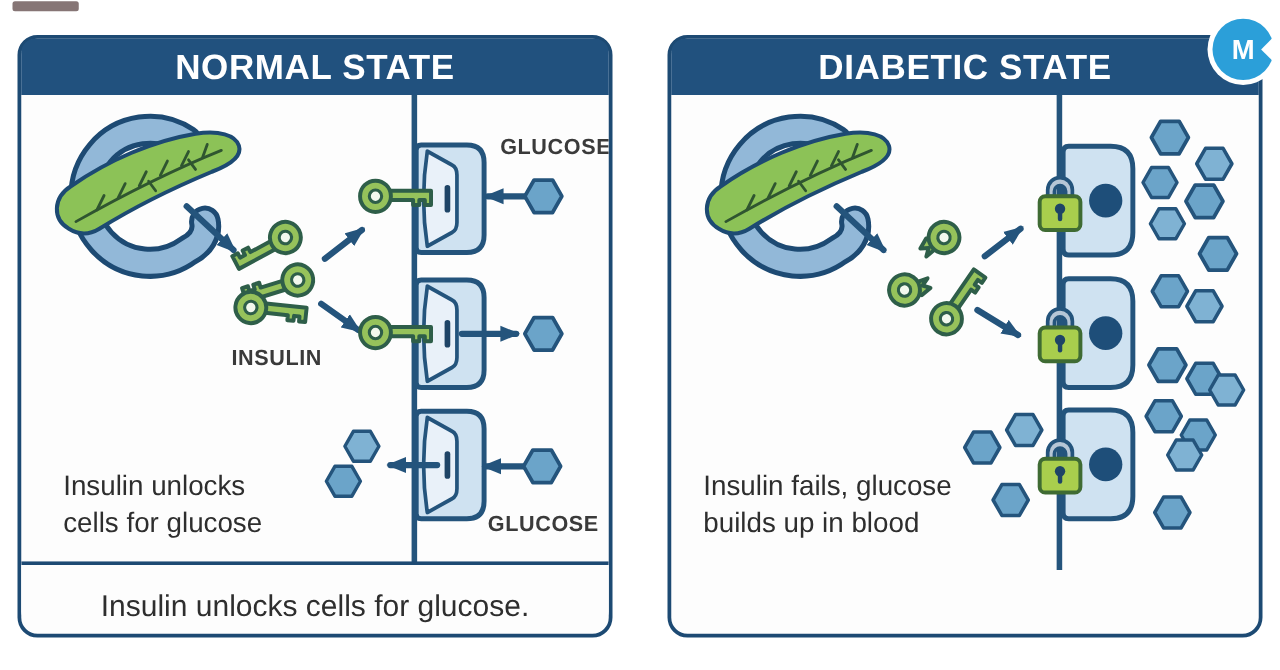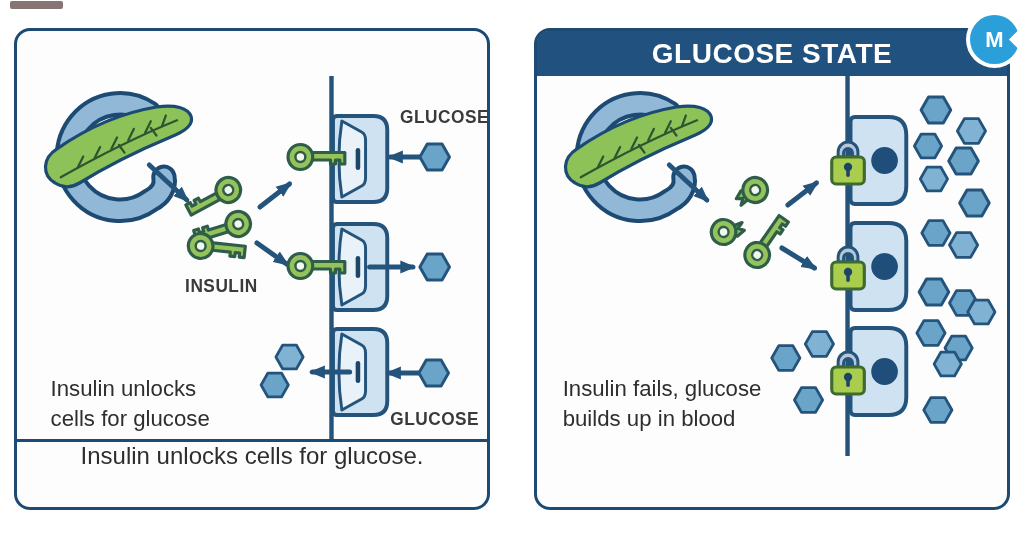--- a/index.html
+++ b/index.html
@@ -8,23 +8,23 @@
   .page{position:absolute;inset:0;}
   .artifact{position:absolute;left:10px;top:1px;width:53px;height:8px;background:#5e4747;opacity:.75;border-radius:2px;}
   .panel{position:absolute;top:28px;width:476px;height:482px;box-sizing:border-box;
          border:3.5px solid #1d4a73;border-radius:16px;background:#fdfdfd;}
   .panel.left{left:14px;} .panel.right{left:534px;}
   .panel header{position:absolute;top:0;left:0;right:0;height:45px;background:#21517e;
                 border-radius:11px 11px 0 0;display:flex;align-items:center;justify-content:center;}
   .panel header h1{margin:0;color:#ffffff;font-size:28px;font-weight:bold;letter-spacing:.5px;}
   .canvas{position:absolute;left:0;right:0;top:45px;bottom:51px;overflow:hidden;}
   .canvas svg{position:absolute;left:0;top:0;width:100%;height:100%;}
-  .panel footer{position:absolute;left:0;right:0;bottom:17px;height:51px;box-sizing:border-box;
+  .panel footer{position:absolute;left:0;right:0;bottom:7px;height:51px;box-sizing:border-box;
                 border-top:3.5px solid #1d4a73;border-radius:0 0 11px 11px;background:#fdfdfd;
-                display:flex;align-items:flex-start;justify-content:center;}
+                display:flex;align-items:flex-end;justify-content:center;}
   .panel footer span{font-size:24px;color:#2e2e2e;}
   
   .membrane{stroke:#24547c;stroke-width:4.5;}
   .arrow{stroke:#24547c;stroke-width:5;fill:none;marker-end:url(#ah);stroke-linecap:round;}
   .hex{fill:#6ba4c9;stroke:#24547c;stroke-width:3;stroke-linejoin:round;}
   .hex.lite{fill:#7fb2d3;}
   .key-metal{fill:#96c25b;stroke:#2e5e49;stroke-width:3.2;stroke-linejoin:round;}
   .key-hole{fill:#f3f8ee;stroke:#2e5e49;stroke-width:2.5;}
   .cell-body{fill:#cfe2f1;stroke:#24547c;stroke-width:4;stroke-linejoin:round;}
   .cell-door{fill:#e9f1f9;stroke:#24547c;stroke-width:3;stroke-linejoin:round;}
@@ -91,20 +91,23 @@
       <path class="duct" d="M52,84 L58,72 M70,74 L76,62 M88,64 L94,52 M106,55 L112,43 M124,47 L130,35 M142,40 L146,29 M96,60 L102,68 M130,42 L136,50"></path>
     </g>
   </defs>
 </svg>
 
 <div class="page">
 
   <div class="artifact"></div>
 
   <section class="panel left">
+    <header>
+      <h1>NORMAL STATE</h1>
+    </header>
     <div class="canvas">
       <svg viewBox="14 76 476 380" preserveAspectRatio="none">
         <line class="membrane" x1="332.5" y1="76" x2="332.5" y2="456"></line>
 
         <g transform="translate(26,88) scale(0.95)">
           <use href="#pancreas"></use>
         </g>
 
         <use href="#cellN" transform="translate(333,116)"></use>
         <use href="#cellN" transform="translate(333,224)"></use>
@@ -137,21 +140,21 @@
         <text class="note" x="48" y="426">cells for glucose</text>
       </svg>
     </div>
     <footer>
       <span>Insulin unlocks cells for glucose.</span>
     </footer>
   </section>
 
   <section class="panel right">
     <header>
-      <h1>GLUCOSE STATE</h1>
+      <h1>DIABETIC STATE</h1>
     </header>
     <div class="canvas">
       <svg viewBox="534 76 476 380" preserveAspectRatio="none">
         <line class="membrane" x1="848.5" y1="76" x2="848.5" y2="456"></line>
 
         <g transform="translate(546,88) scale(0.95)">
           <use href="#pancreas"></use>
         </g>
 
         <use href="#cellD" transform="translate(850,117)"></use>

